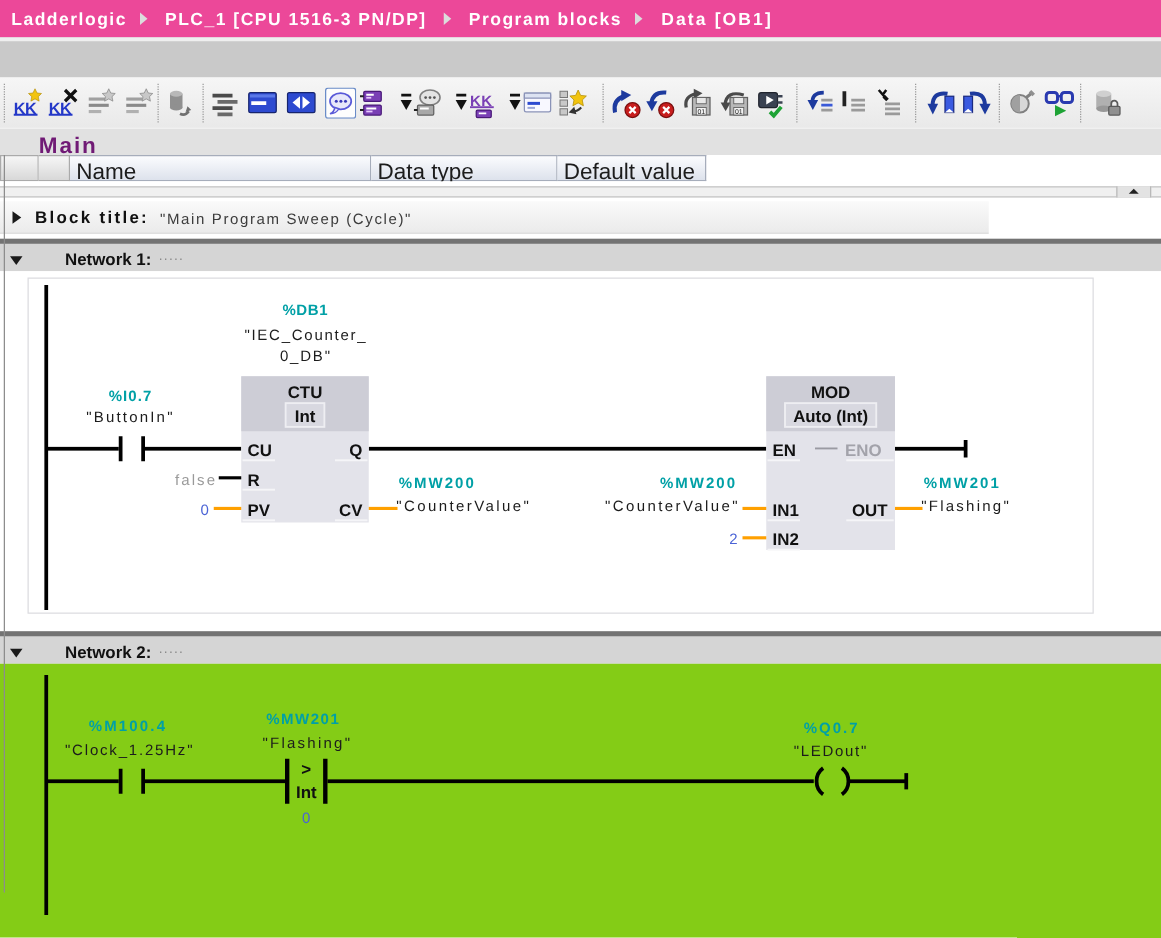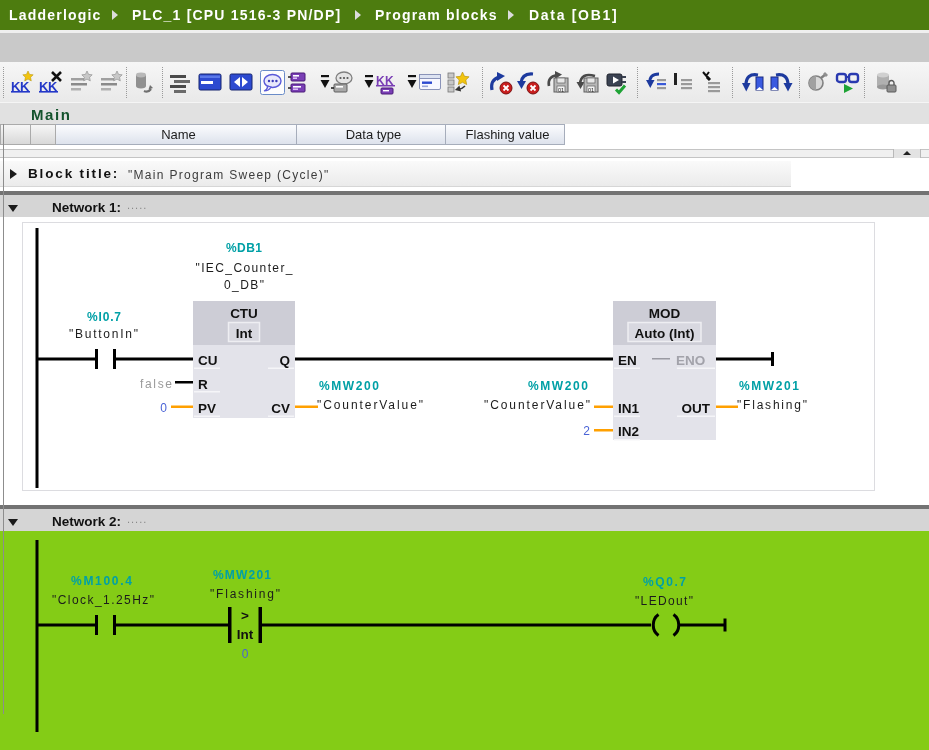--- a/index.html
+++ b/index.html
@@ -1,34 +1,34 @@
 <!DOCTYPE html>
 <html><head>
 <meta charset="utf-8">
 <style>
   html,body{margin:0;padding:0;}
   body{width:929px;height:750px;position:relative;overflow:hidden;
        font-family:"Liberation Sans", sans-serif;background:#ffffff;}
   .abs{position:absolute;}
-  #topbar{left:0;top:0;width:929px;height:30px;background:#4d7c0f;color:#fff;
+  #topbar{left:0;top:0;width:929px;height:30px;background:#ec4899;color:#fff;
           font-size:14px;font-weight:bold;letter-spacing:1.2px;}
   #topbar span.t{position:absolute;top:7px;white-space:nowrap;}
   .crumbtri{position:absolute;top:10px;width:0;height:0;border-left:6px solid #dcdcdc;
             border-top:5px solid transparent;border-bottom:5px solid transparent;}
   #bar2{left:0;top:30px;width:929px;height:32px;background:#c9c9c9;border-top:3px solid #efefef;box-sizing:border-box;}
   #toolbar{left:0;top:62px;width:929px;height:41px;background:linear-gradient(#f6f6f6,#e9e9e9);
            border-bottom:1px solid #cfcfcf;box-sizing:border-box;}
   .tsep{position:absolute;top:5px;height:31px;width:0;border-left:1px dotted #9a9a9a;}
   .ticon{position:absolute;top:8px;width:25px;height:25px;}
   #mainrow{left:0;top:102px;width:929px;height:22px;background:#e1e1e1;border-top:1px solid #f5f5f5;box-sizing:border-box;}
-  #mainrow b{position:absolute;left:31px;top:3px;font-size:15px;letter-spacing:1.55px;color:#14532d;}
+  #mainrow b{position:absolute;left:31px;top:3px;font-size:18px;letter-spacing:1.55px;color:#701a75;}
   #thead{left:0;top:124px;width:929px;height:21px;}
   .hc{position:absolute;top:0;height:21px;box-sizing:border-box;
       background:linear-gradient(#fbfcfe,#dde2ec);border:1px solid #a6adbb;border-left:none;
-      font-size:13px;color:#1c1c1c;padding:2px 0 0 5px;text-align:center;}
+      font-size:18px;color:#1c1c1c;padding:2px 0 0 5px;}
   .hg{background:linear-gradient(#f6f6f6,#d8d8d8);border-color:#aaaaaa;}
   #strip1{left:0;top:145px;width:929px;height:4px;background:#ffffff;}
   #strip2{left:0;top:149px;width:929px;height:9px;background:#f0f0f0;
           border-top:1px solid #c4c4c4;border-bottom:1px solid #c4c4c4;box-sizing:border-box;}
   #upbtn{left:893px;top:149px;width:28px;height:9px;background:#e3e3e3;
          border-left:1px solid #b9b9b9;border-right:1px solid #b9b9b9;box-sizing:border-box;}
   #upbtn:after{content:"";position:absolute;left:9px;top:2px;width:0;height:0;
          border-bottom:4px solid #222;border-left:4.5px solid transparent;border-right:4.5px solid transparent;}
   #btitle{left:0;top:161px;width:791px;height:26px;background:linear-gradient(#fafafa,#ebebeb);
           border-bottom:1px solid #d6d6d6;box-sizing:border-box;}
@@ -257,21 +257,21 @@
     </svg>
   </div>
   <div id="mainrow" class="abs">
     <b>Main</b>
   </div>
   <div id="thead" class="abs">
     <div class="hc hg" style="left:0;width:31px;border-left:1px solid #aaa;"></div>
     <div class="hc hg" style="left:31px;width:25px;"></div>
     <div class="hc" style="left:56px;width:241px;">Name</div>
     <div class="hc" style="left:297px;width:149px;">Data type</div>
-    <div class="hc" style="left:446px;width:119px;">Flashing value</div>
+    <div class="hc" style="left:446px;width:119px;">Default value</div>
   </div>
   <div id="strip1" class="abs"></div>
   <div id="strip2" class="abs"></div>
   <div id="upbtn" class="abs"></div>
   <div id="btitle" class="abs">
     <i class="tri-r" style="left:10px;top:8px;"></i>
     <b>Block title:</b>
     <span class="c">"Main Program Sweep (Cycle)"</span>
   </div>
   <div class="netbar abs" style="top:191px;">

